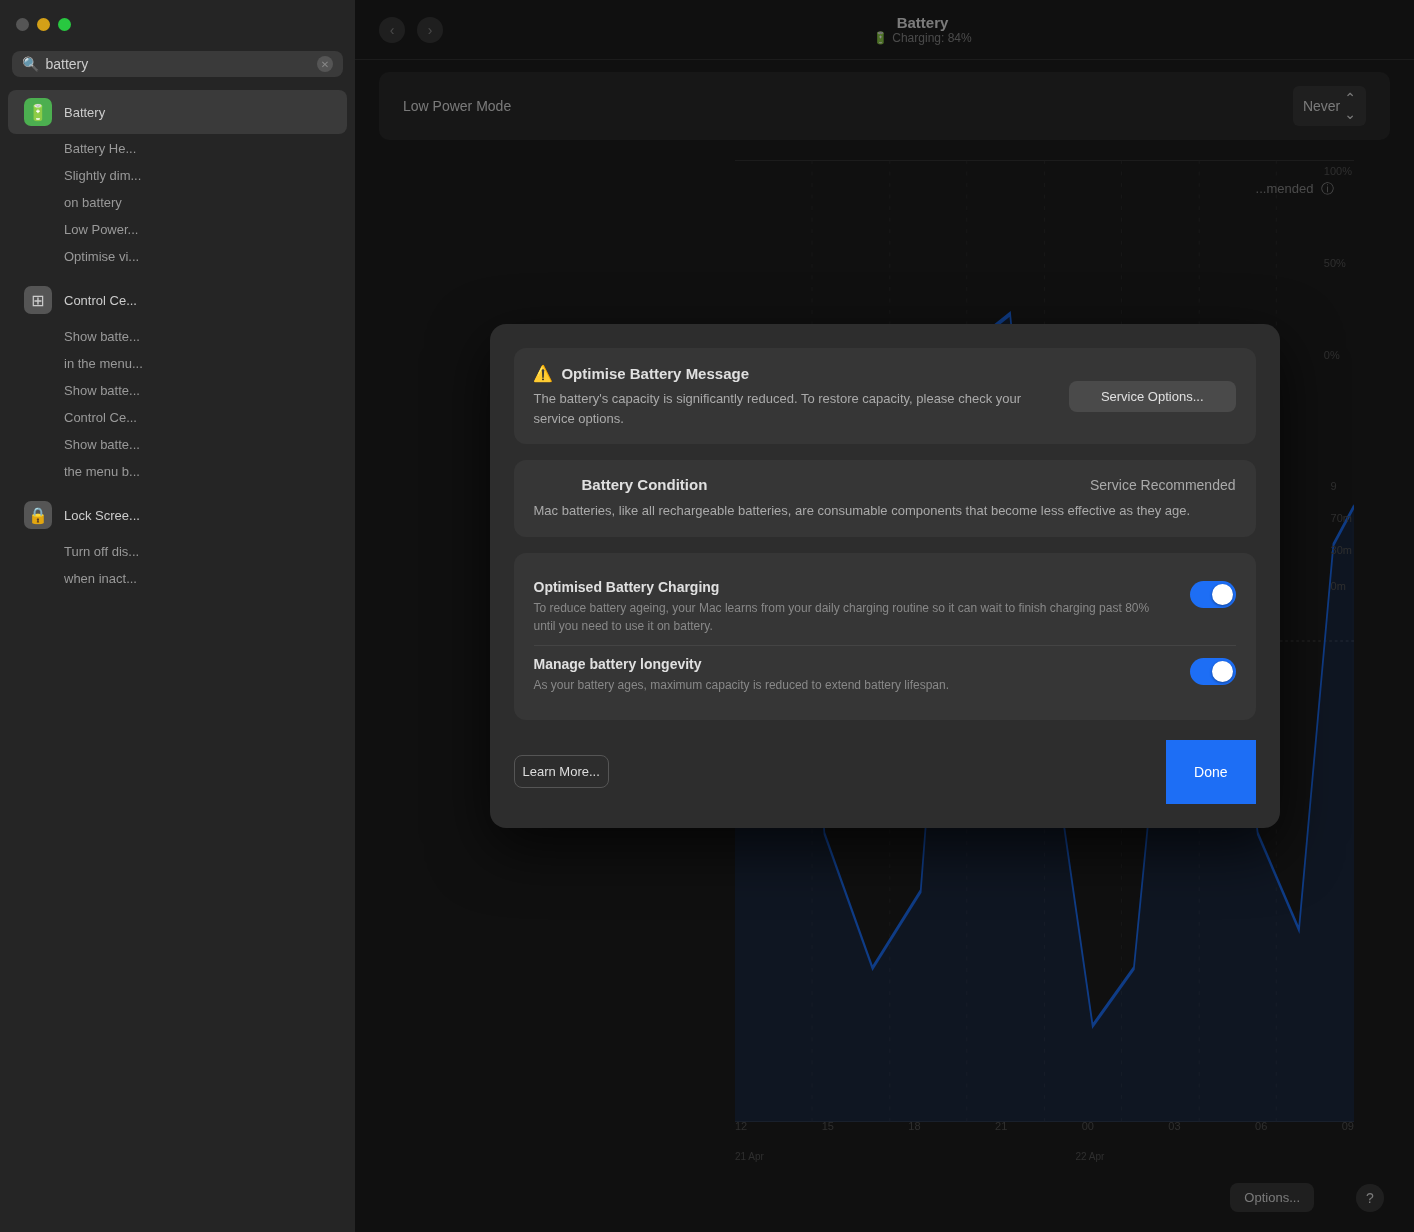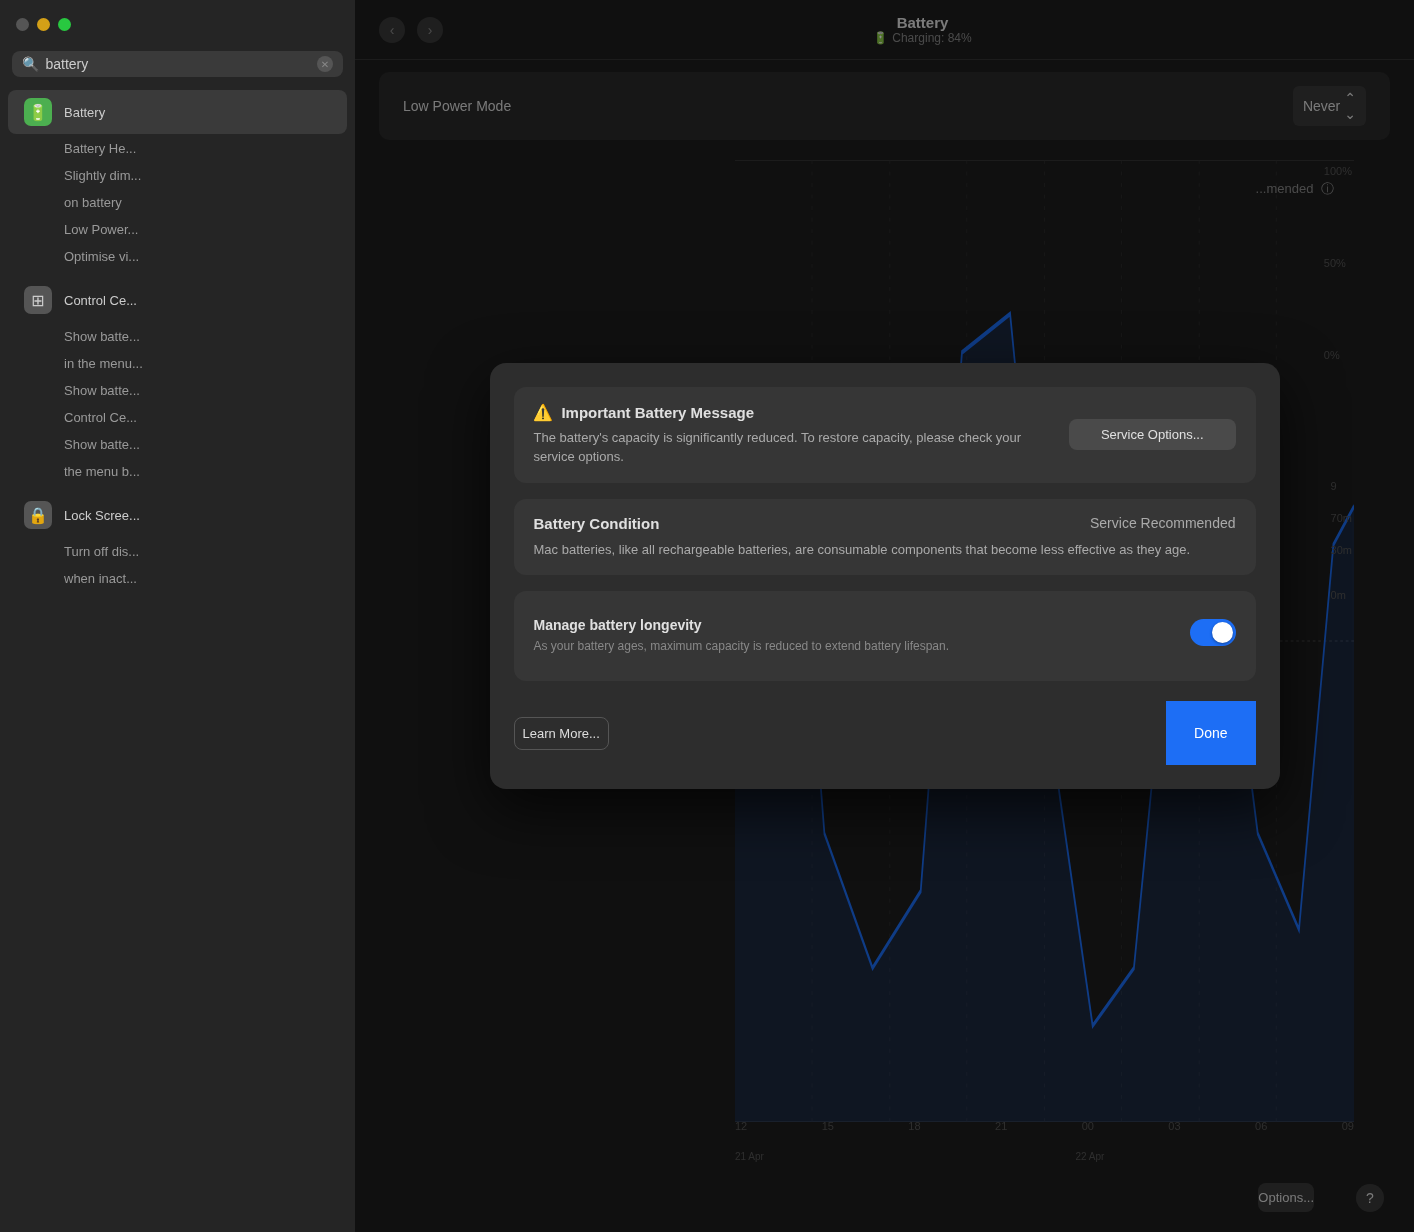--- a/index.html
+++ b/index.html
@@ -262,20 +262,21 @@
     .condition-header {
       display: flex;
       justify-content: space-between;
       align-items: center;
       margin-bottom: 8px;
     }
     .condition-title {
       font-size: 15px;
       font-weight: 600;
       color: #e0e0e0;
+      margin-left: 48px;
     }
     .condition-status {
       font-size: 14px;
       color: #aaa;
     }
     .condition-desc {
       font-size: 13px;
       color: #aaa;
       line-height: 1.5;
     }
@@ -379,21 +380,21 @@
     
     .options-btn-area {
       position: absolute;
       bottom: 20px;
       right: 100px;
     }
     .options-btn {
       background: #3a3a3a;
       border: none;
       color: #ddd;
-      padding: 7px 0;
+      padding: 7px 14px;
       border-radius: 8px;
       font-size: 13px;
       cursor: pointer;
     }
     .help-btn {
       position: absolute;
       bottom: 20px;
       right: 30px;
       background: #3a3a3a;
       border: none;
@@ -510,21 +511,21 @@
 
     <div style="position:absolute; right:62px; top:165px; color:#555; font-size:11px; display:flex; flex-direction:column; gap:0;">
       <span style="margin-bottom:80px;">100%</span>
       <span style="margin-bottom:80px;">50%</span>
       <span>0%</span>
     </div>
 
     <div style="position:absolute; right:62px; top:480px; color:#555; font-size:11px; display:flex; flex-direction:column; gap:0;">
       <span style="margin-bottom:20px;">9</span>
       <span style="margin-bottom:20px;">70m</span>
-      <span style="margin-bottom:33px;">30m</span>
+      <span style="margin-bottom:24px;">30m</span>
       <span>0m</span>
     </div>
 
     <div class="chart-time-area">
       <span>12</span>
       <span>15</span>
       <span>18</span>
       <span>21</span>
       <span>00</span>
       <span>03</span>
@@ -554,38 +555,45 @@
     <button class="help-btn">?</button>
 
     <div class="overlay">
       <div class="dialog">
 
         <div class="dialog-section">
           <div class="important-row">
             <div class="important-left">
               <div class="important-title">
                 <span class="warning-icon">⚠️</span>
-                <span>Important Battery Message</span>
+                <span>Optimise Battery Message</span>
               </div>
               <div class="important-desc">The battery's capacity is significantly reduced. To restore capacity, please check your service options.</div>
             </div>
             <button class="service-options-btn">Service Options...</button>
           </div>
         </div>
 
         <div class="dialog-section">
           <div class="condition-header">
             <span class="condition-title">Battery Condition</span>
             <span class="condition-status">Service Recommended</span>
           </div>
           <div class="condition-desc">Mac batteries, like all rechargeable batteries, are consumable components that become less effective as they age.</div>
         </div>
 
         <div class="dialog-section">
 
+          <div class="toggle-row">
+            <div class="toggle-left">
+              <div class="toggle-title">Optimised Battery Charging</div>
+              <div class="toggle-desc">To reduce battery ageing, your Mac learns from your daily charging routine so it can wait to finish charging past 80% until you need to use it on battery.</div>
+            </div>
+            <div class="toggle-switch"></div>
+          </div>
 
           <div class="toggle-row">
             <div class="toggle-left">
               <div class="toggle-title">Manage battery longevity</div>
               <div class="toggle-desc">As your battery ages, maximum capacity is reduced to extend battery lifespan.</div>
             </div>
             <div class="toggle-switch"></div>
           </div>
         </div>
 

